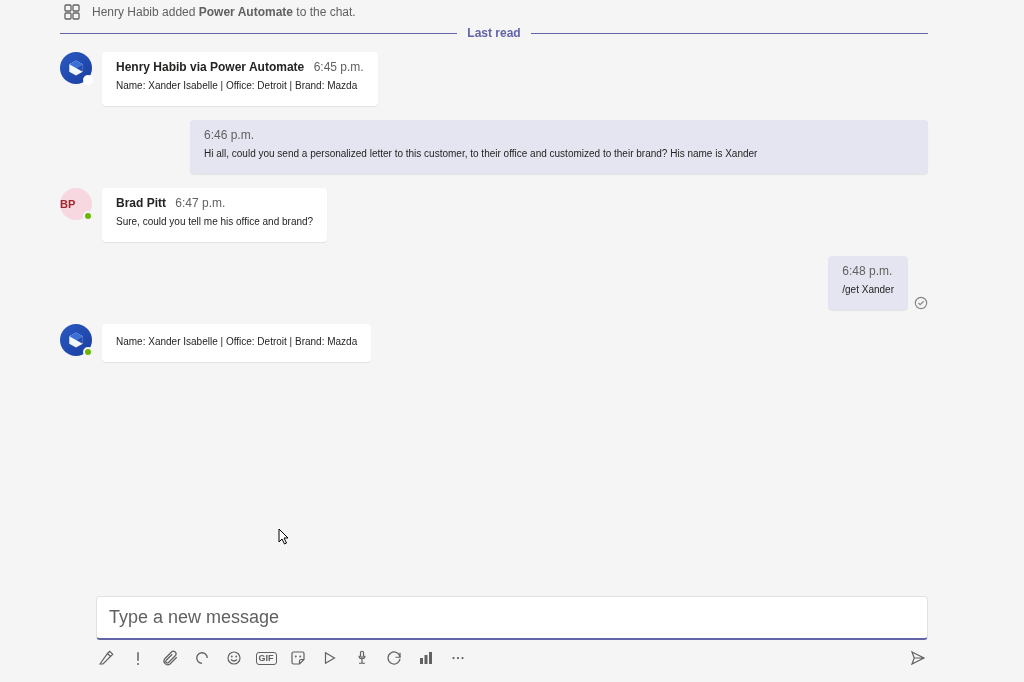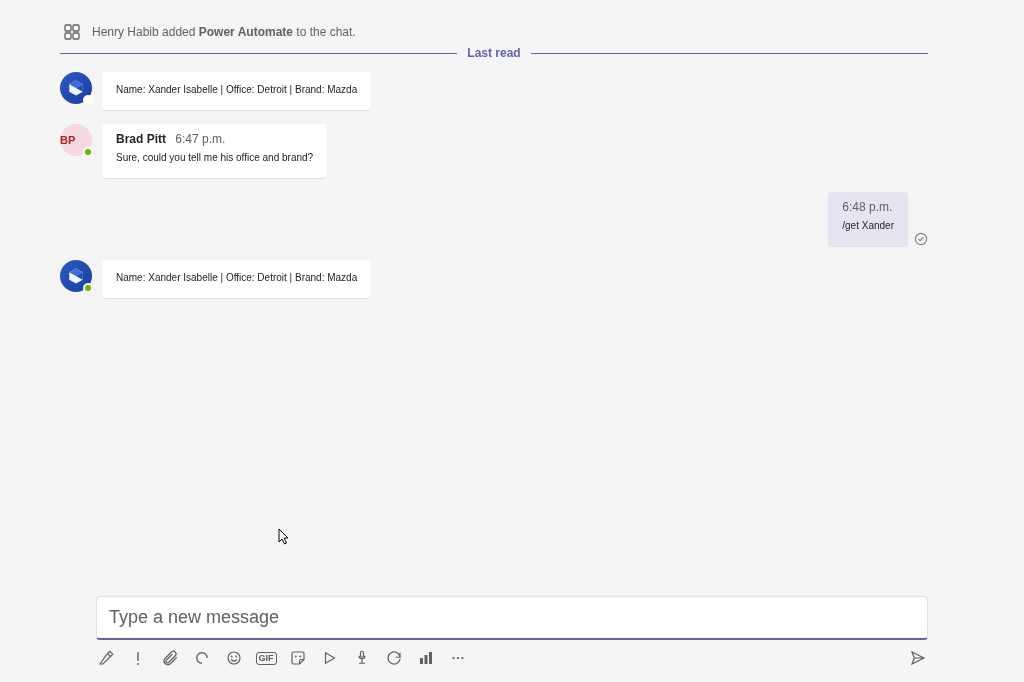--- a/index.html
+++ b/index.html
@@ -18,21 +18,21 @@
       flex-direction: column;
     }
     .messages-area {
       flex: 1;
       padding: 0 96px 0 60px;
       overflow-y: auto;
     }
     .system-notice {
       display: flex;
       align-items: center;
-      padding: 24px 0 4px 4px;
+      padding: 4px 0 4px 4px;
       font-size: 12px;
       color: #616161;
     }
     .system-notice .apps-icon {
       width: 16px;
       height: 16px;
       margin-right: 12px;
     }
     .last-read-divider {
       display: flex;
@@ -178,24 +178,36 @@
     <div class="msg-row">
       <div class="avatar pa">
         <svg width="18" height="18" viewBox="0 0 24 24">
             <polygon points="12,2 21,7 21,17 12,22 3,17 3,7" fill="#fff" opacity="0.95"></polygon>
             <polygon points="12,2 21,7 12,12 3,7" fill="#3b6fd6"></polygon>
             <polygon points="21,7 21,17 12,12" fill="#1f4db3"></polygon>
           </svg>
         <div class="presence" style="background:#fff;border-color:#fff;"></div>
       </div>
       <div class="bubble">
+        <div class="meta">
+          <span class="sender">Henry Habib via Power Automate</span>
+          <span>6:45 p.m.</span>
+        </div>
         <div class="content">Name: Xander Isabelle | Office: Detroit | Brand: Mazda</div>
       </div>
     </div>
 
+    <div class="msg-row" style="margin-left:130px;">
+      <div class="bubble self" style="max-width:none;width:100%;">
+        <div class="meta">
+          <span>6:46 p.m.</span>
+        </div>
+        <div class="content">Hi all, could you send a personalized letter to this customer, to their office and customized to their brand? His name is Xander</div>
+      </div>
+    </div>
 
     <div class="msg-row">
       <div class="avatar initials">
         <span>BP</span>
         <div class="presence"></div>
       </div>
       <div class="bubble">
         <div class="meta">
           <span class="sender">Brad Pitt</span>
           <span>6:47 p.m.</span>

